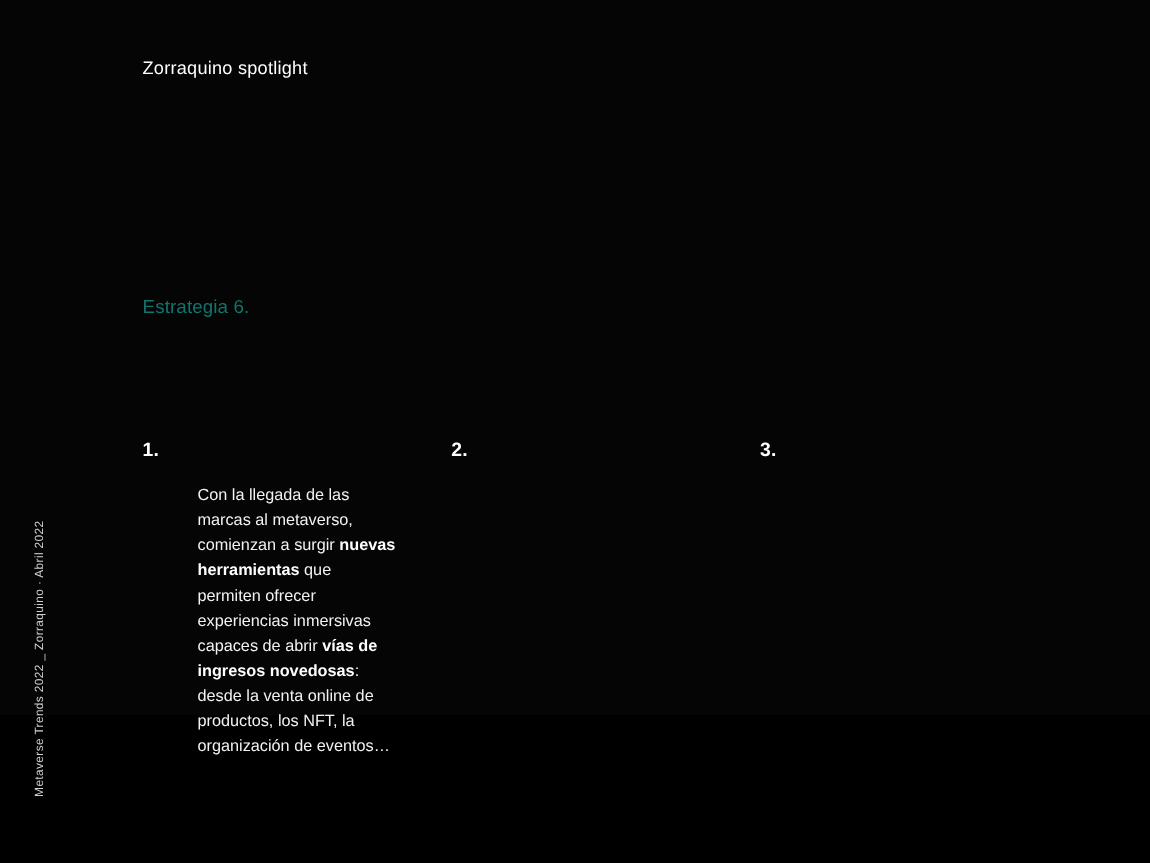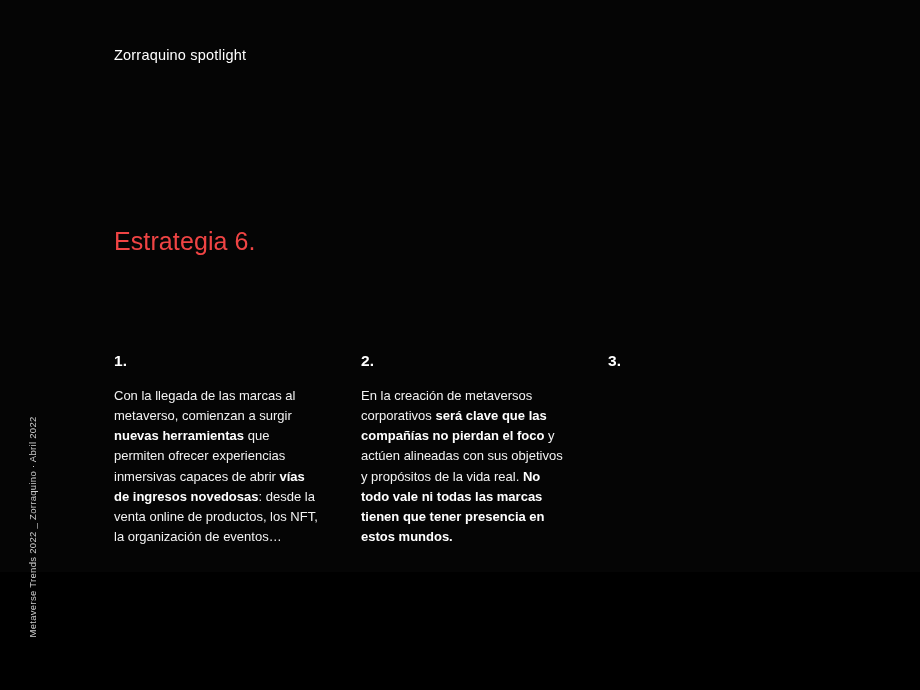--- a/index.html
+++ b/index.html
@@ -42,25 +42,26 @@
     white-space: nowrap;
     text-align: left;
   }
   .title-block {
     position: absolute;
     left: 114px;
     top: 226px;
     width: 700px;
   }
   .eyebrow {
-    font-size: 25px;
+    font-size: 15px;
     font-weight: 400;
-    color: #ef4444;
+    color: #0f766e;
     letter-spacing: 0.1px;
     line-height: 1.2;
+    margin-top: 11px;
   }
   .headline {
     margin-top: 8px;
     font-size: 35px;
     font-weight: 700;
     letter-spacing: -0.6px;
     color: #ffffff;
     line-height: 1.12;
   }
   .columns {
@@ -79,20 +80,21 @@
     font-weight: 700;
     color: #ffffff;
     margin-bottom: 16px;
     letter-spacing: 0.2px;
   }
   .col-body {
     font-size: 13px;
     line-height: 1.55;
     color: #f2f2f2;
     font-weight: 400;
+    margin-left: 44px;
   }
   .col-body b {
     font-weight: 700;
     color: #ffffff;
   }
 </style>
 </head>
 <body>
 
 <div class="slide">
@@ -105,20 +107,19 @@
     <div class="eyebrow">Estrategia 6.</div>
   </div>
 
   <div class="columns">
     <div class="col">
       <div class="col-num">1.</div>
       <div class="col-body"> Con la llegada de las marcas al metaverso, comienzan a surgir <b>nuevas herramientas</b> que permiten ofrecer experiencias inmersivas capaces de abrir <b>vías de ingresos novedosas</b>: desde la venta online de productos, los NFT, la organización de eventos…</div>
     </div>
     <div class="col">
       <div class="col-num">2.</div>
-      <div class="col-body">En la creación de metaversos corporativos <b>será clave que las compañías no pierdan el foco</b> y actúen alineadas con sus objetivos y propósitos de la vida real. <b>No todo vale ni todas las marcas tienen que tener presencia en estos mundos.</b></div>
     </div>
     <div class="col">
       <div class="col-num">3.</div>
     </div>
   </div>
 
 </div>
 
 </body></html>

